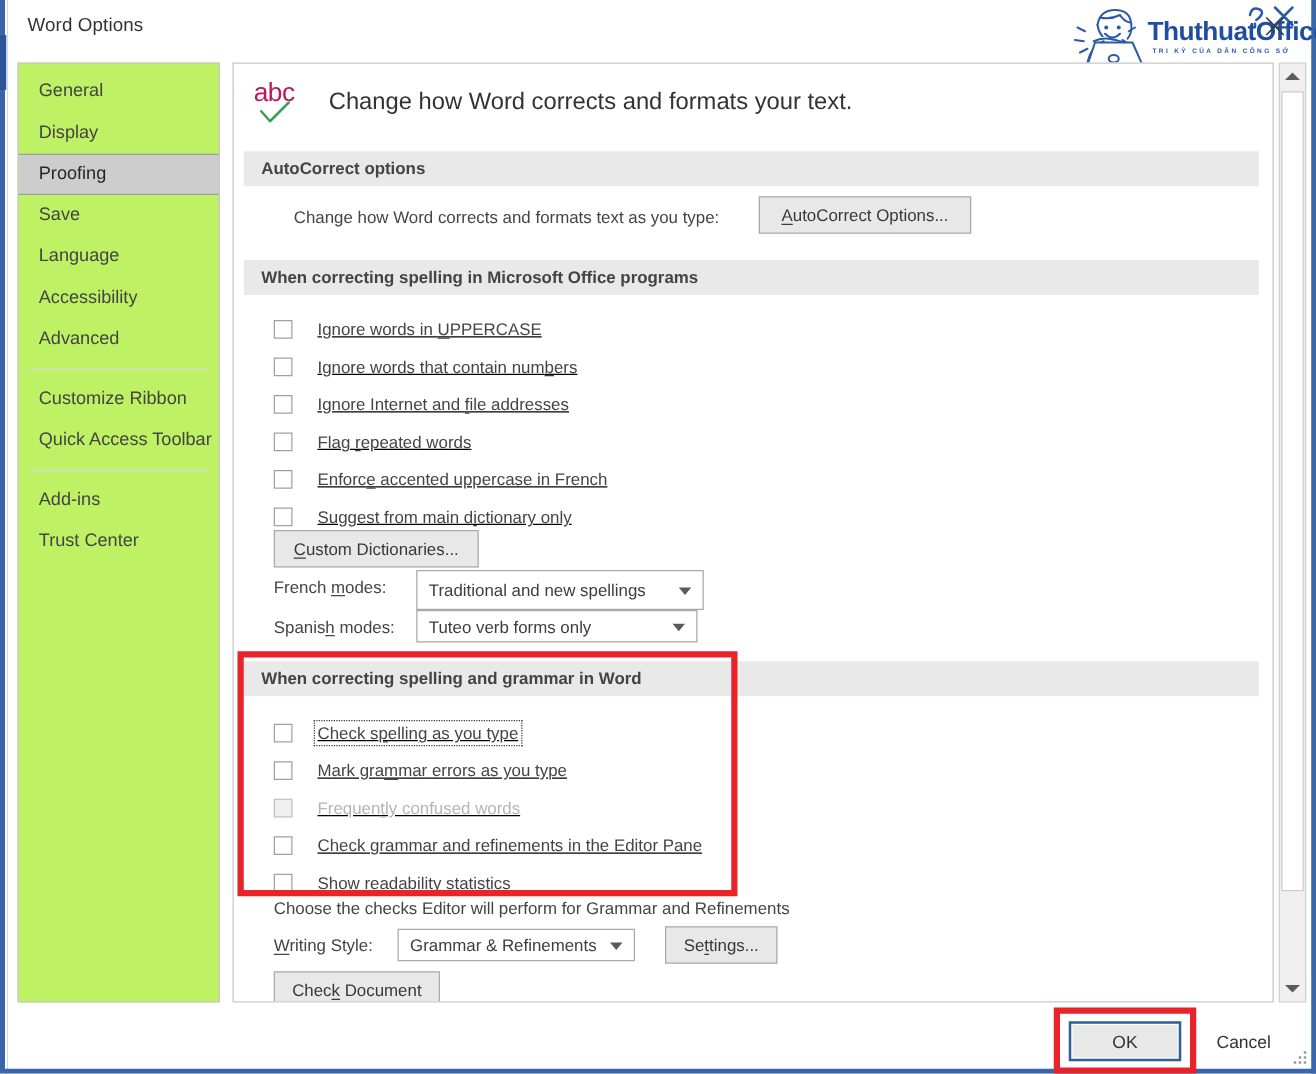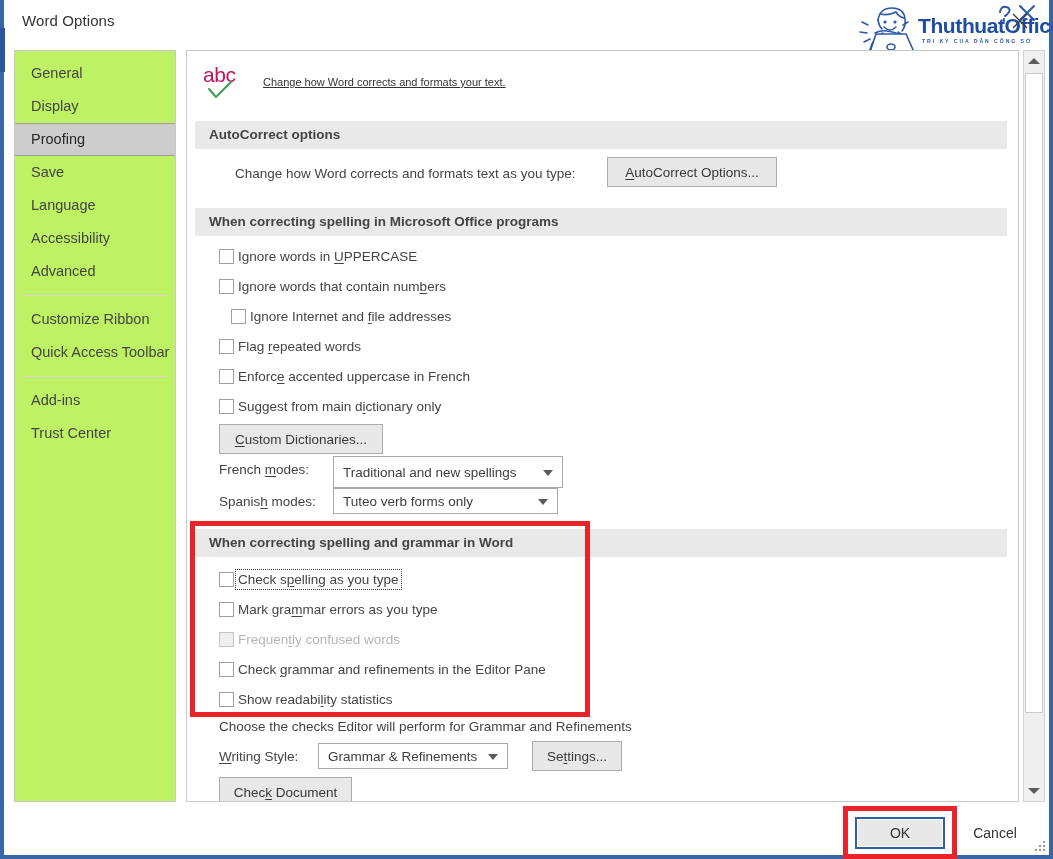--- a/index.html
+++ b/index.html
@@ -120,23 +120,22 @@
   }
   .hero-icon {
     position: relative; width: 46px; height: 44px;
   }
   .abc-txt {
     position: absolute; left: 0; top: 2px;
     font-size: 21px; color: #be185d; letter-spacing: -0.4px;
   }
   .abc-check { position: absolute; left: 4px; top: 20px; }
   .hero-text {
-    font-size: 11px; color: #333333; white-space: nowrap;
+    font-size: 19px; color: #333333; white-space: nowrap;
     padding-bottom: 2px;
-    text-decoration: underline;
   }
 
   .sec-header {
     position: absolute; left: 8px;
     width: 812px; height: 28px;
     background: #e9e9e9;
     color: #444444; font-weight: bold; font-size: 13.5px;
     line-height: 28px; padding-left: 14px;
     white-space: nowrap;
   }
@@ -151,22 +150,23 @@
     border: 1px solid #ababab;
     font-family: "Liberation Sans", sans-serif;
     font-size: 13.5px; color: #383838;
     display: flex; align-items: center; justify-content: center;
     white-space: nowrap; cursor: pointer;
     padding: 0 8px;
   }
 
   .cb-row {
     position: absolute; left: 0;
-    display: flex; align-items: flex-start; gap: 4px;
+    display: flex; align-items: flex-end; gap: 20px;
     height: 22px;
+    text-decoration: underline;
   }
   .cb-box {
     width: 15px; height: 15px;
     border: 1px solid #a0a0a0;
     background: #ffffff;
     flex: 0 0 auto; cursor: pointer;
   }
   .cb-box.disabled { background: #efefef; border-color: #c4c4c4; }
   .cb-label {
     font-size: 13.5px; color: #444444; white-space: nowrap;
@@ -348,21 +348,21 @@
       <div class="sec-header" style="top:157px;">When correcting spelling in Microsoft Office programs</div>
 
       <div class="cb-row" style="left:32px; top:198px;">
         <span class="cb-box"></span>
         <span class="cb-label">Ignore words in <u class="acc">U</u>PPERCASE</span>
       </div>
       <div class="cb-row" style="left:32px; top:228px;">
         <span class="cb-box"></span>
         <span class="cb-label">Ignore words that contain num<u class="acc">b</u>ers</span>
       </div>
-      <div class="cb-row" style="left:44px; top:258px;">
+      <div class="cb-row" style="left:32px; top:258px;">
         <span class="cb-box"></span>
         <span class="cb-label">Ignore Internet and <u class="acc">f</u>ile addresses</span>
       </div>
       <div class="cb-row" style="left:32px; top:288px;">
         <span class="cb-box"></span>
         <span class="cb-label">Flag <u class="acc">r</u>epeated words</span>
       </div>
       <div class="cb-row" style="left:32px; top:318px;">
         <span class="cb-box"></span>
         <span class="cb-label">Enforc<u class="acc">e</u> accented uppercase in French</span>

